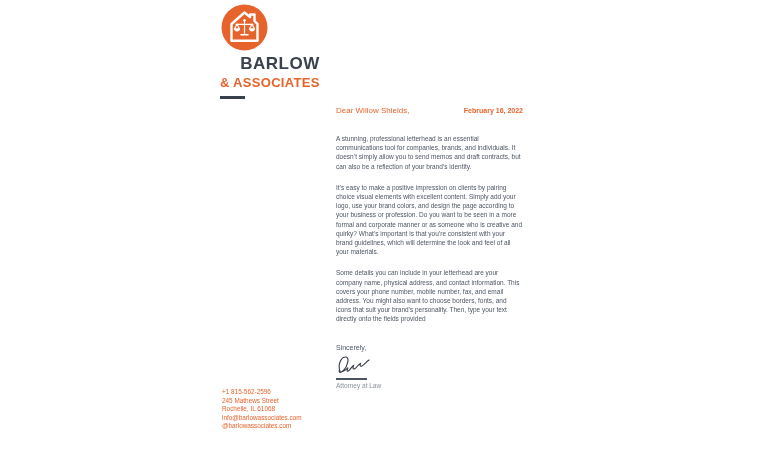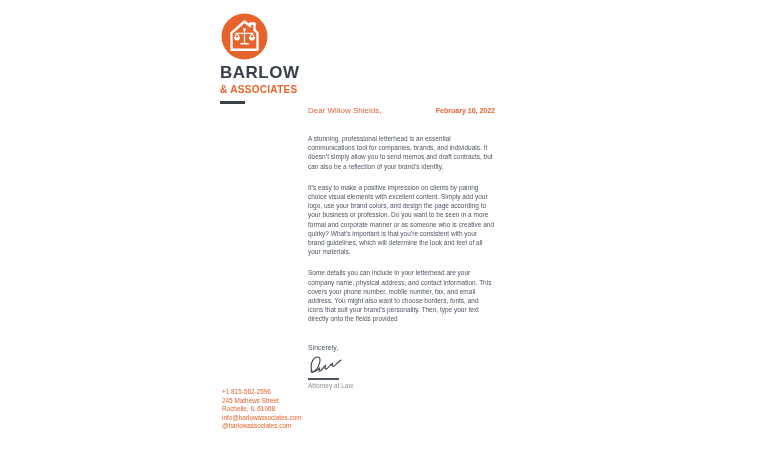--- a/index.html
+++ b/index.html
@@ -7,36 +7,36 @@
   body {
     width:768px; height:450px;
     background:#ffffff;
     position:relative;
     overflow:hidden;
     font-family:"Liberation Sans", sans-serif;
     -webkit-font-smoothing:antialiased;
   }
 
   
-  .brand { position:absolute; left:220px; top:13px; }
+  .brand { position:absolute; left:220px; top:4px;text-align:right; }
   .logo-badge { width:47px; height:47px; margin-left:1px; display:block; }
   .brand-name {
     margin-top:3px;
     font-size:17px; font-weight:800; letter-spacing:0.5px;
     color:#39414E;
   }
   .brand-tagline {
     margin-top:1px;
-    font-size:10px; font-weight:700; letter-spacing:0.3px;
+    font-size:13px; font-weight:700; letter-spacing:0.3px;
     color:#E7632C;
   }
   .brand-bar { margin-top:6px; width:25px; height:3px; background:#39414E; }
 
   
-  .letter { position:absolute; left:308px; top:106px; width:187px; }
+  .letter { position:absolute; left:336px; top:106px; width:187px; }
   .letter-head { display:flex; justify-content:space-between; align-items:flex-start; }
   .greeting { font-size:8px; color:#E7632C; }
   .date { font-size:7px; font-weight:700; color:#E7632C; padding-top:1px; }
 
   .para {
     margin:0;
     font-size:6.5px; line-height:9.2px;
     color:#4C5562;
   }
   .para-first { margin-top:19px; }

